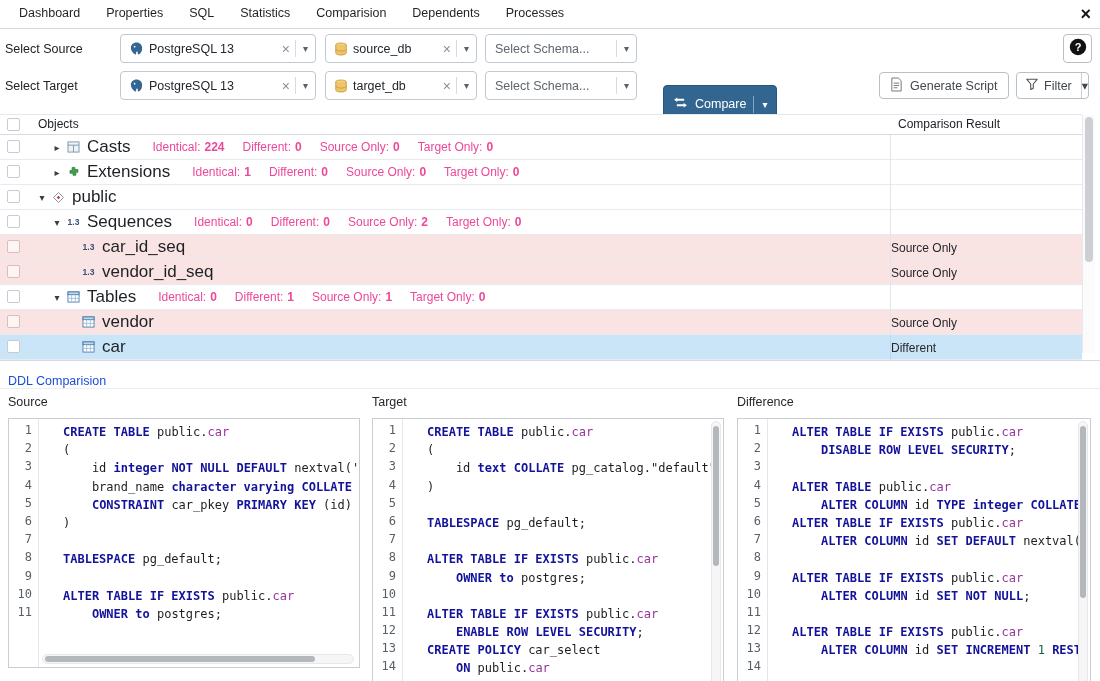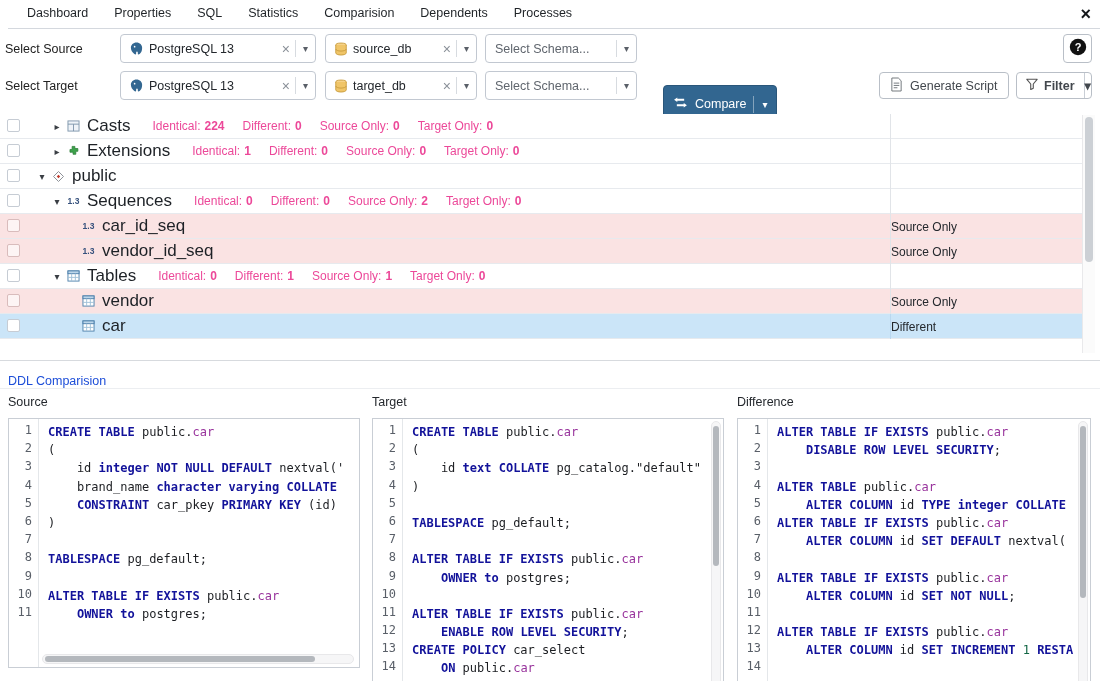--- a/index.html
+++ b/index.html
@@ -1,20 +1,20 @@
 <!DOCTYPE html>
 <html><head>
 <meta charset="utf-8">
 <style>
   html,body{margin:0;padding:0;}
   body{width:1100px;height:681px;position:relative;overflow:hidden;background:#fff;
        font-family:"Liberation Sans",sans-serif;font-size:12.5px;color:#25282d;}
 
   
-  .tabbar{position:absolute;top:0;left:8px;right:0;height:29px;border-bottom:1px solid #d4d8de;
+  .tabbar{position:absolute;top:0;left:0;right:0;height:29px;border-bottom:1px solid #d4d8de;
           display:flex;align-items:stretch;padding-left:6px;background:#fff;box-sizing:border-box;}
   .tab{display:flex;align-items:center;gap:6px;padding:0 13px;color:#1f2327;cursor:pointer;
        border-bottom:3px solid transparent;box-sizing:border-box;white-space:nowrap;}
   .tab.active{color:#2c6496;border-bottom-color:#2c6496;}
   .tabbar-close{position:absolute;right:9px;top:2px;font-size:18px;font-weight:bold;color:#14171a;
                 cursor:pointer;line-height:24px;}
 
   
   .sel-label{position:absolute;left:5px;font-size:12.5px;color:#222;}
   .combo{position:absolute;height:29px;box-sizing:border-box;border:1px solid #c2c8d1;border-radius:4px;
@@ -62,21 +62,21 @@
   
   #ddl{position:absolute;top:360px;left:0;right:0;bottom:-60px;border-top:1px solid #d7dade;background:#fff;}
   #ddl-title{position:absolute;left:8px;top:13px;color:#1d4ed8;}
   #ddl-titlesep{position:absolute;left:0;right:0;top:27px;border-top:1px solid #eceef1;}
   .panel-label{position:absolute;top:34px;font-size:12.5px;color:#24282d;}
   .editor{position:absolute;top:57px;border:1px solid #c9ced5;background:#fff;box-sizing:border-box;overflow:hidden;}
   .gutter{position:absolute;left:0;top:0;bottom:0;width:30px;border-right:1px solid #e4e7ea;background:#fff;
           box-sizing:border-box;padding-top:4px;}
   .gut-n{height:18.2px;line-height:18.2px;text-align:right;padding-right:6px;
          font:12px "DejaVu Sans Mono",monospace;color:#595f68;}
-  .code{position:absolute;left:31px;top:0;right:0;bottom:0;padding:4px 0 0 8px;
+  .code{position:absolute;left:31px;top:0;right:0;bottom:0;padding:4px 0 0 23px;
         font:12px "DejaVu Sans Mono",monospace;line-height:18.2px;white-space:pre;overflow:hidden;}
   .cl{height:18.2px;}
   .tk-k{color:#12129a;font-weight:bold;}
   .tk-t{color:#98339c;}
   .tk-n{color:#116644;}
   .tk-d{color:#1c1e22;}
   .hscroll{position:absolute;left:33px;right:5px;bottom:3px;height:10px;background:#f6f6f7;
            border:1px solid #e8e8ea;border-radius:5px;box-sizing:border-box;}
   .hscroll .thumb{position:absolute;left:2px;top:1px;bottom:1px;width:87%;background:#b4b8bd;border-radius:4px;}
   .vscroll{position:absolute;top:2px;bottom:16px;right:2px;width:10px;background:#f6f6f7;
@@ -202,34 +202,39 @@
   </div>
 
   <div class="btn btn-outline" style="left:879px;top:72px;height:27px;padding:0 10px;gap:7px;">
     <span id="ic-script"><svg width="13" height="15" viewBox="0 0 14 16">
           <path d="M2 1h7l3 3v11H2z" fill="#fff" stroke="#6b7076"></path>
           <path d="M4 6.5h6M4 9h6M4 11.5h4" stroke="#6b7076"></path>
         </svg></span>
     <span>Generate Script</span>
   </div>
 
-  <div class="btn btn-outline" style="left:1016px;top:72px;height:27px;font-weight:bold;">
+  <div class="btn btn-outline" style="left:1016px;top:72px;height:27px;">
     <span style="display:flex;align-items:center;gap:6px;padding:0 9px;">
       <span id="ic-filter"><svg width="12" height="12" viewBox="0 0 14 14">
             <path d="M1 1.5h12L8.5 7v5l-3 1.5V7z" fill="none" stroke="#555" stroke-width="1.3" stroke-linejoin="round"></path>
           </svg></span>
       <span>Filter</span>
     </span>
     <span style="border-left:1px solid #c9ced5;height:100%;display:flex;align-items:center;">
       <span class="cv">▾</span>
     </span>
   </div>
 </div>
 
 <div id="grid">
+  <div class="g-head">
+    <span class="chk" style="top:10px;"></span>
+    <span class="h-obj">Objects</span>
+    <span class="h-res">Comparison Result</span>
+  </div>
   <div>
       <div class="g-row st-default">
         <span class="chk"></span>
         <div class="tree" style="padding-left: 21px;">
           <span class="tw">▸</span>
           <span class="ic">
             <svg width="13" height="12" viewBox="0 0 14 13">
               <rect x="1" y="1" width="12" height="11" fill="#eef3f8" stroke="#7e95ab"></rect>
               <path d="M1 4.5h12M7 4.5V12" stroke="#7e95ab"></path>
             </svg>

